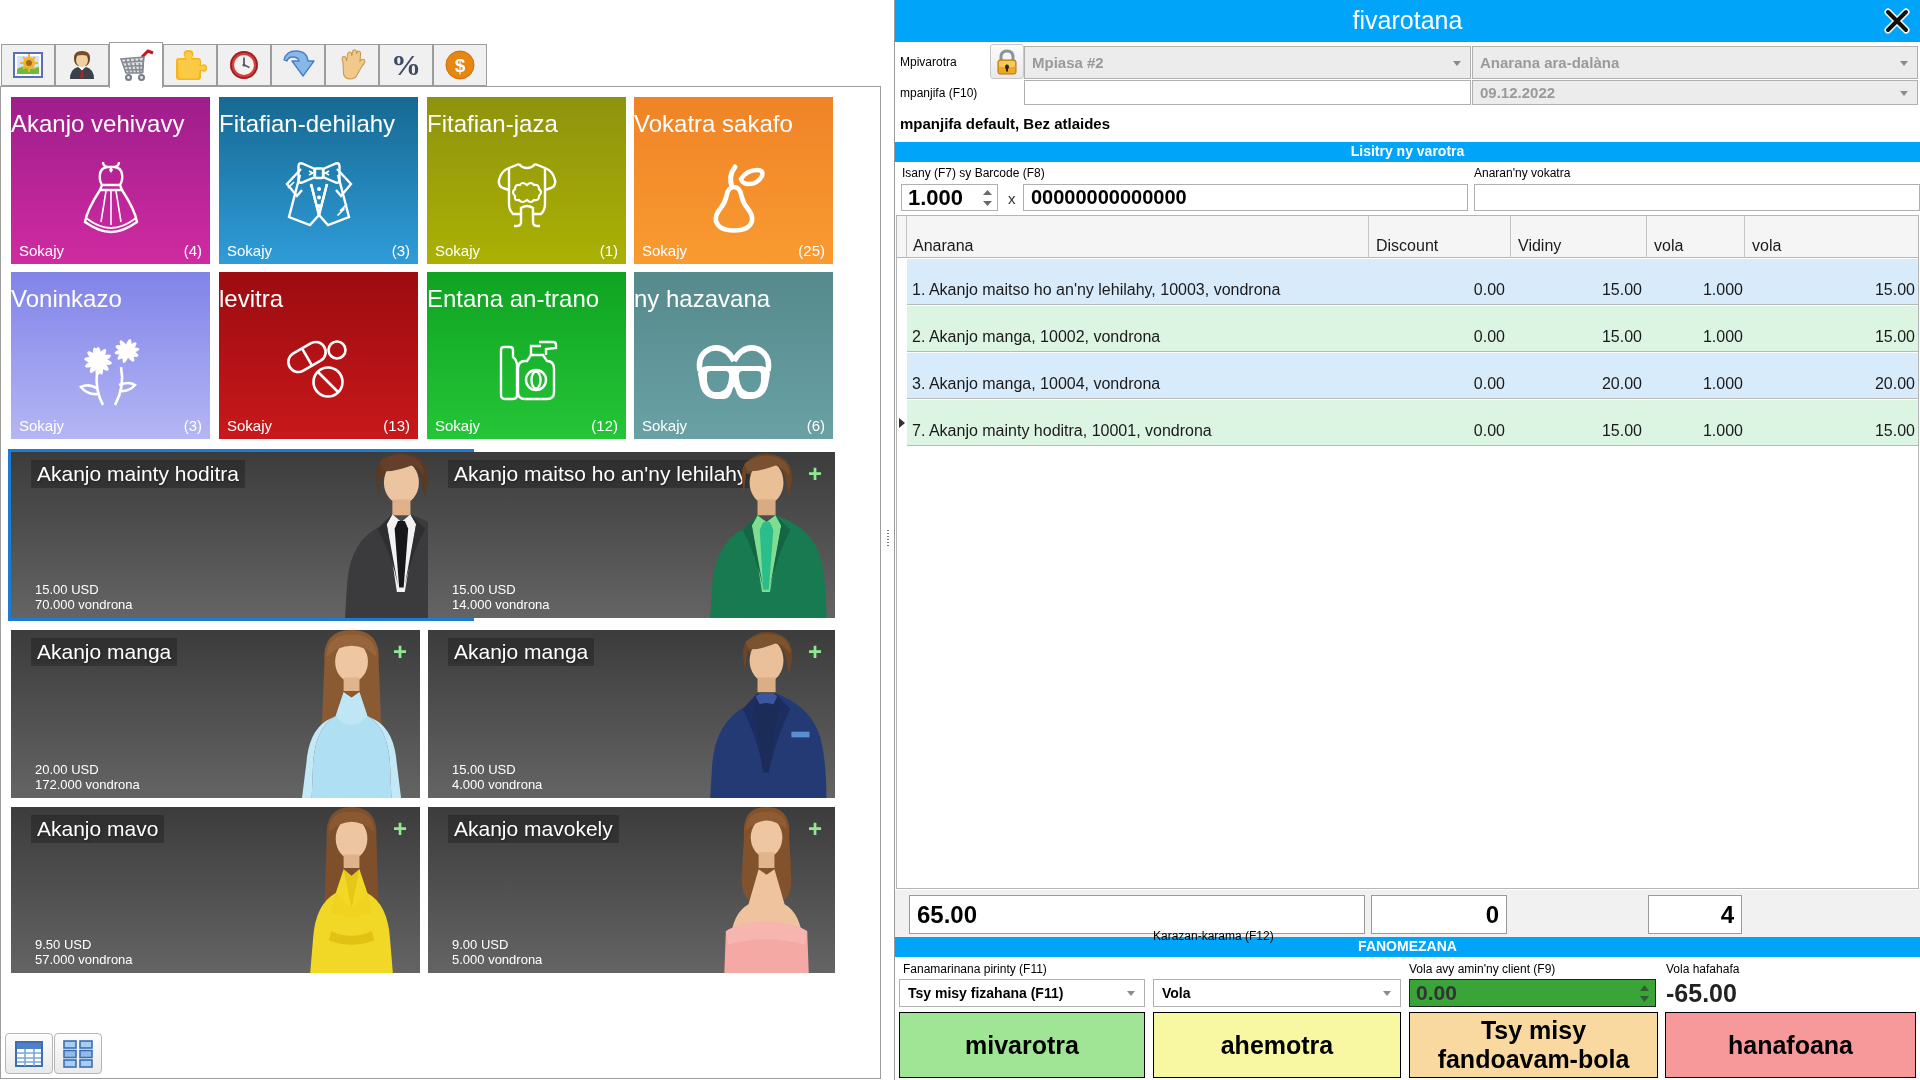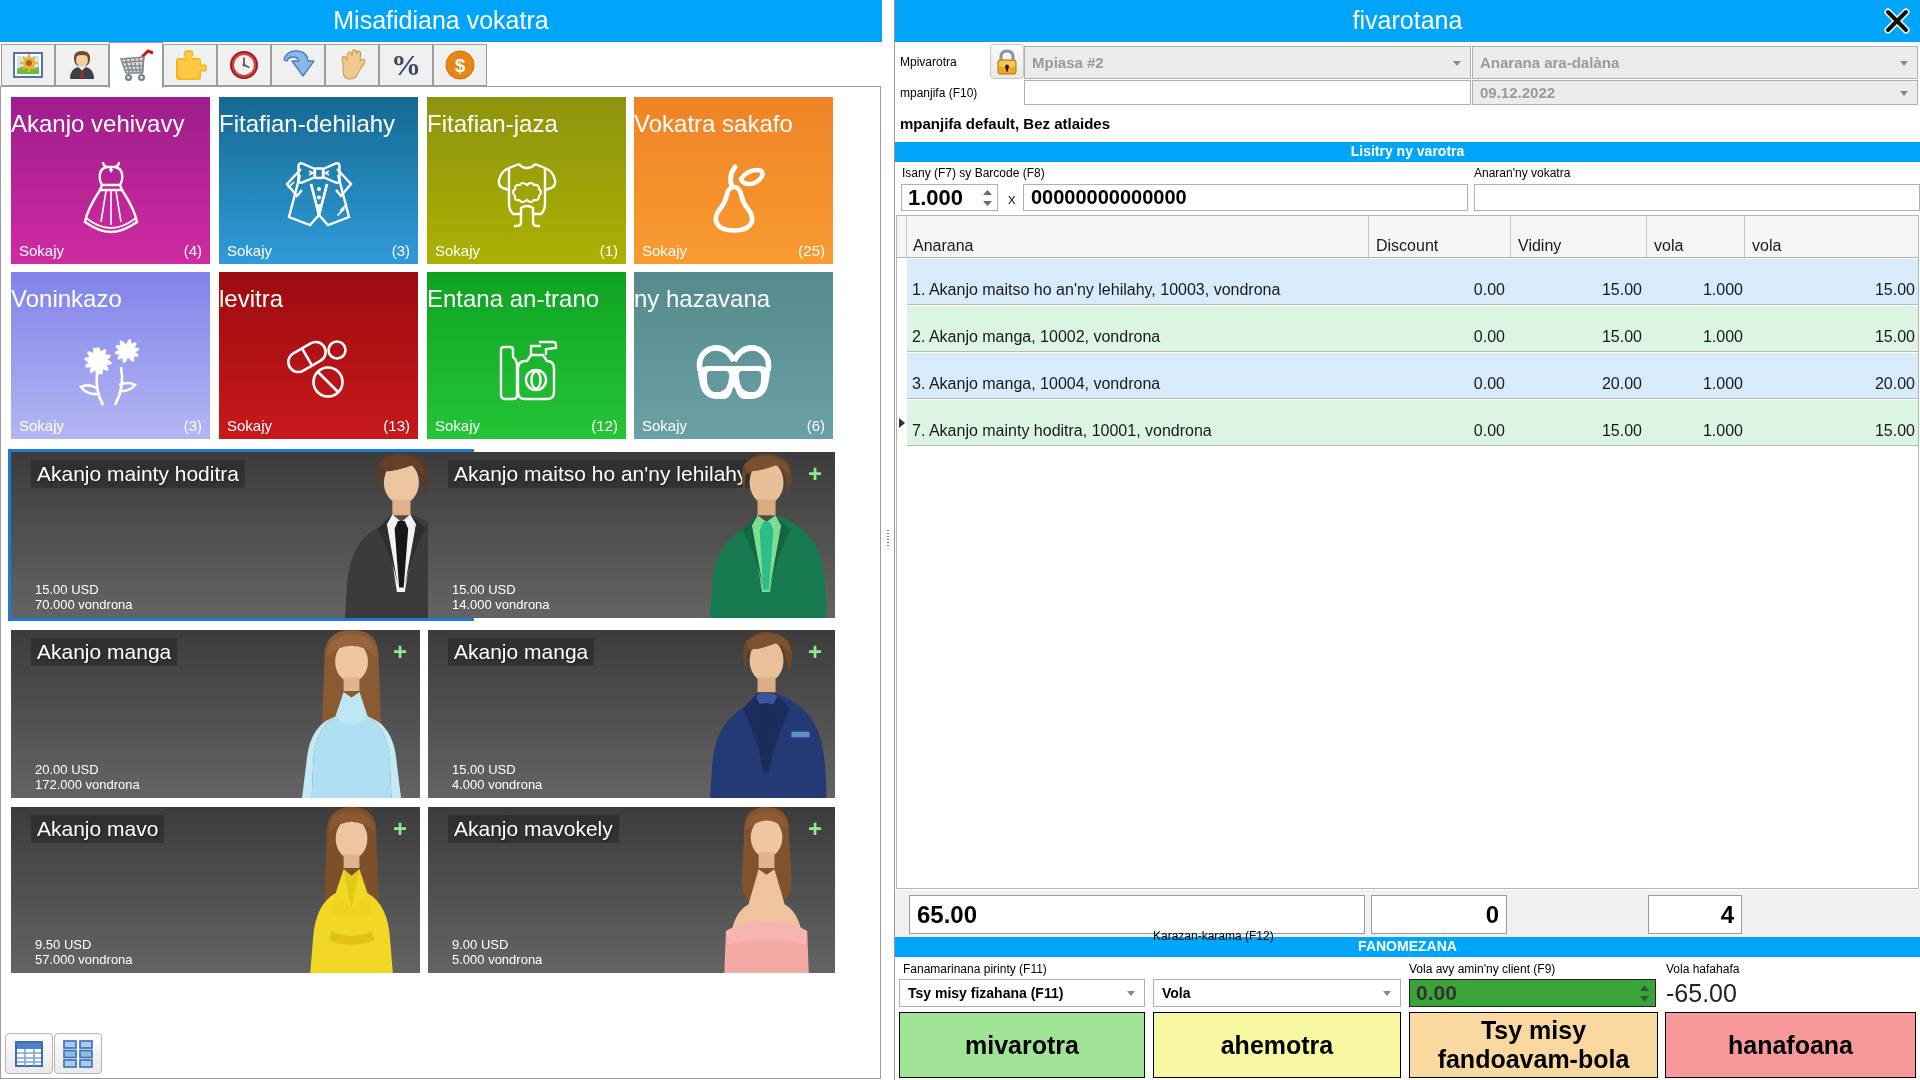--- a/index.html
+++ b/index.html
@@ -32,21 +32,20 @@
 .dd:after { content:""; position:absolute; right:9px; top:50%; margin-top:-2px;
   border-left:4px solid transparent; border-right:4px solid transparent; border-top:5px solid #8a8a8a; }
 .cell { position:absolute; font-size:16px; color:#1a1a1a;margin-top:8px; }
 .num { text-align:right; }
 .btn { position:absolute; border:1px solid #000; font-weight:bold; font-size:25px; color:#000;
   display:flex; align-items:center; justify-content:center; text-align:center; line-height:1.15; }
 </style>
 </head>
 <body>
 <div id="left">
-  <div class="titlebar">Misafidiana vokatra</div>
   <div id="lcontent"></div>
   <div id="tabs">
     <div class="tab" style="left:1px">
       <svg width="32" height="30" viewBox="0 0 32 30">
           <rect x="2" y="3" width="28" height="24" fill="#fff" stroke="#5b6fb5" stroke-width="2"></rect>
           <rect x="5" y="6" width="22" height="18" fill="#cfe4f7"></rect>
           <path d="M5 19 Q12 14 18 19 L27 17 L27 24 L5 24 Z" fill="#6fba3a"></path>
           <circle cx="17" cy="13" r="6" fill="#f0b32a"></circle>
           <circle cx="17" cy="13" r="3" fill="#a06a1e"></circle>
           <g stroke="#f0b32a" stroke-width="2">
@@ -476,19 +475,19 @@
     <div class="lbl" style="left:514px;top:962px">Vola avy amin'ny client (F9)</div>
     <div class="lbl" style="left:771px;top:962px">Vola hafahafa</div>
     <div class="inp dd" style="left:4px;top:979px;width:246px;height:28px;font-size:14px;font-weight:bold;line-height:27px;padding-left:8px">Tsy misy fizahana (F11)</div>
     <div class="inp dd" style="left:258px;top:979px;width:248px;height:28px;font-size:14px;font-weight:bold;line-height:27px;padding-left:8px">Vola</div>
     <div style="position:absolute;left:514px;top:979px;width:247px;height:28px;background:#3aa438;border:1px solid #222;font-size:21px;font-weight:bold;color:#333;line-height:25px;padding-left:6px">0.00
       <svg style="position:absolute;right:6px;top:5px" width="9" height="17" viewBox="0 0 9 17">
           <path d="M4.5 0 L9 6 H0 Z" fill="#2f5d2d"></path>
           <path d="M4.5 17 L0 11 H9 Z" fill="#2f5d2d"></path>
         </svg>
     </div>
-    <div style="position:absolute;left:771px;top:979px;font-size:25px;font-weight:normal;color:#222">-65.00</div>
+    <div style="position:absolute;left:771px;top:979px;font-size:25px;font-weight:bold;color:#222">-65.00</div>
     <div class="btn" style="left:4px;top:1012px;width:246px;height:66px;background:#9fe595">mivarotra</div>
     <div class="btn" style="left:258px;top:1012px;width:248px;height:66px;background:#f8f8a2">ahemotra</div>
     <div class="btn" style="left:514px;top:1012px;width:249px;height:66px;background:#fad9a1">Tsy misy<br>fandoavam-bola</div>
     <div class="btn" style="left:770px;top:1012px;width:251px;height:66px;background:#f7989b">hanafoana</div>
   </div>
 </div>
 
 </body></html>

